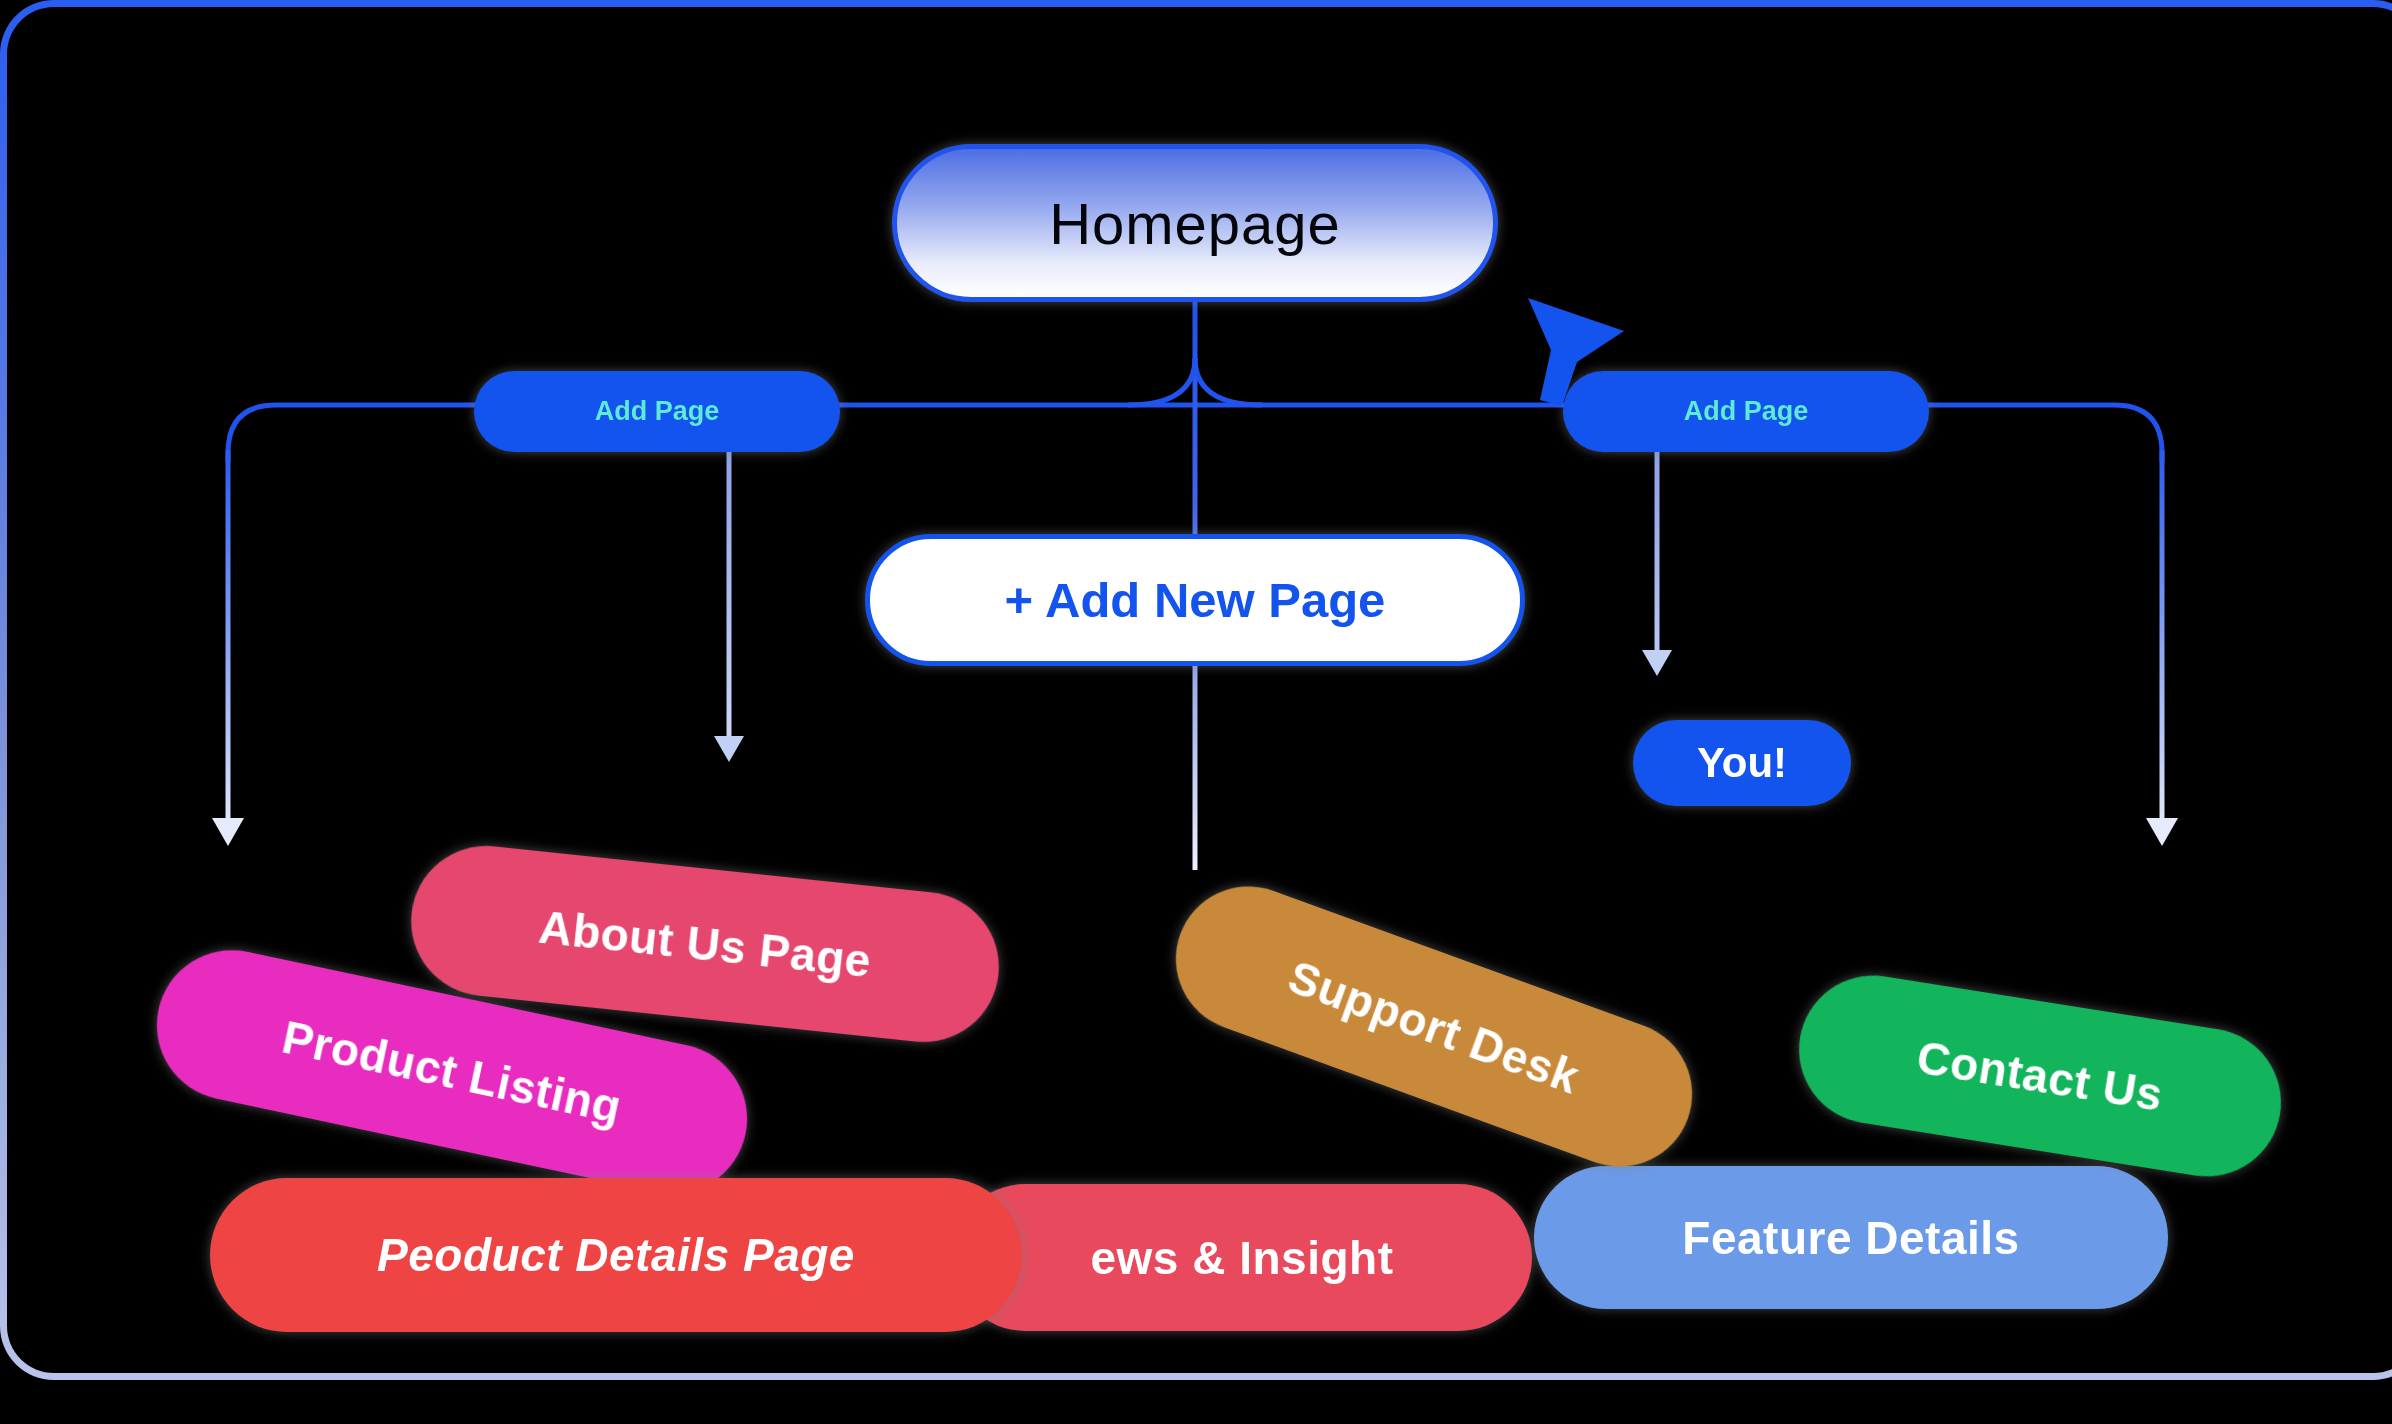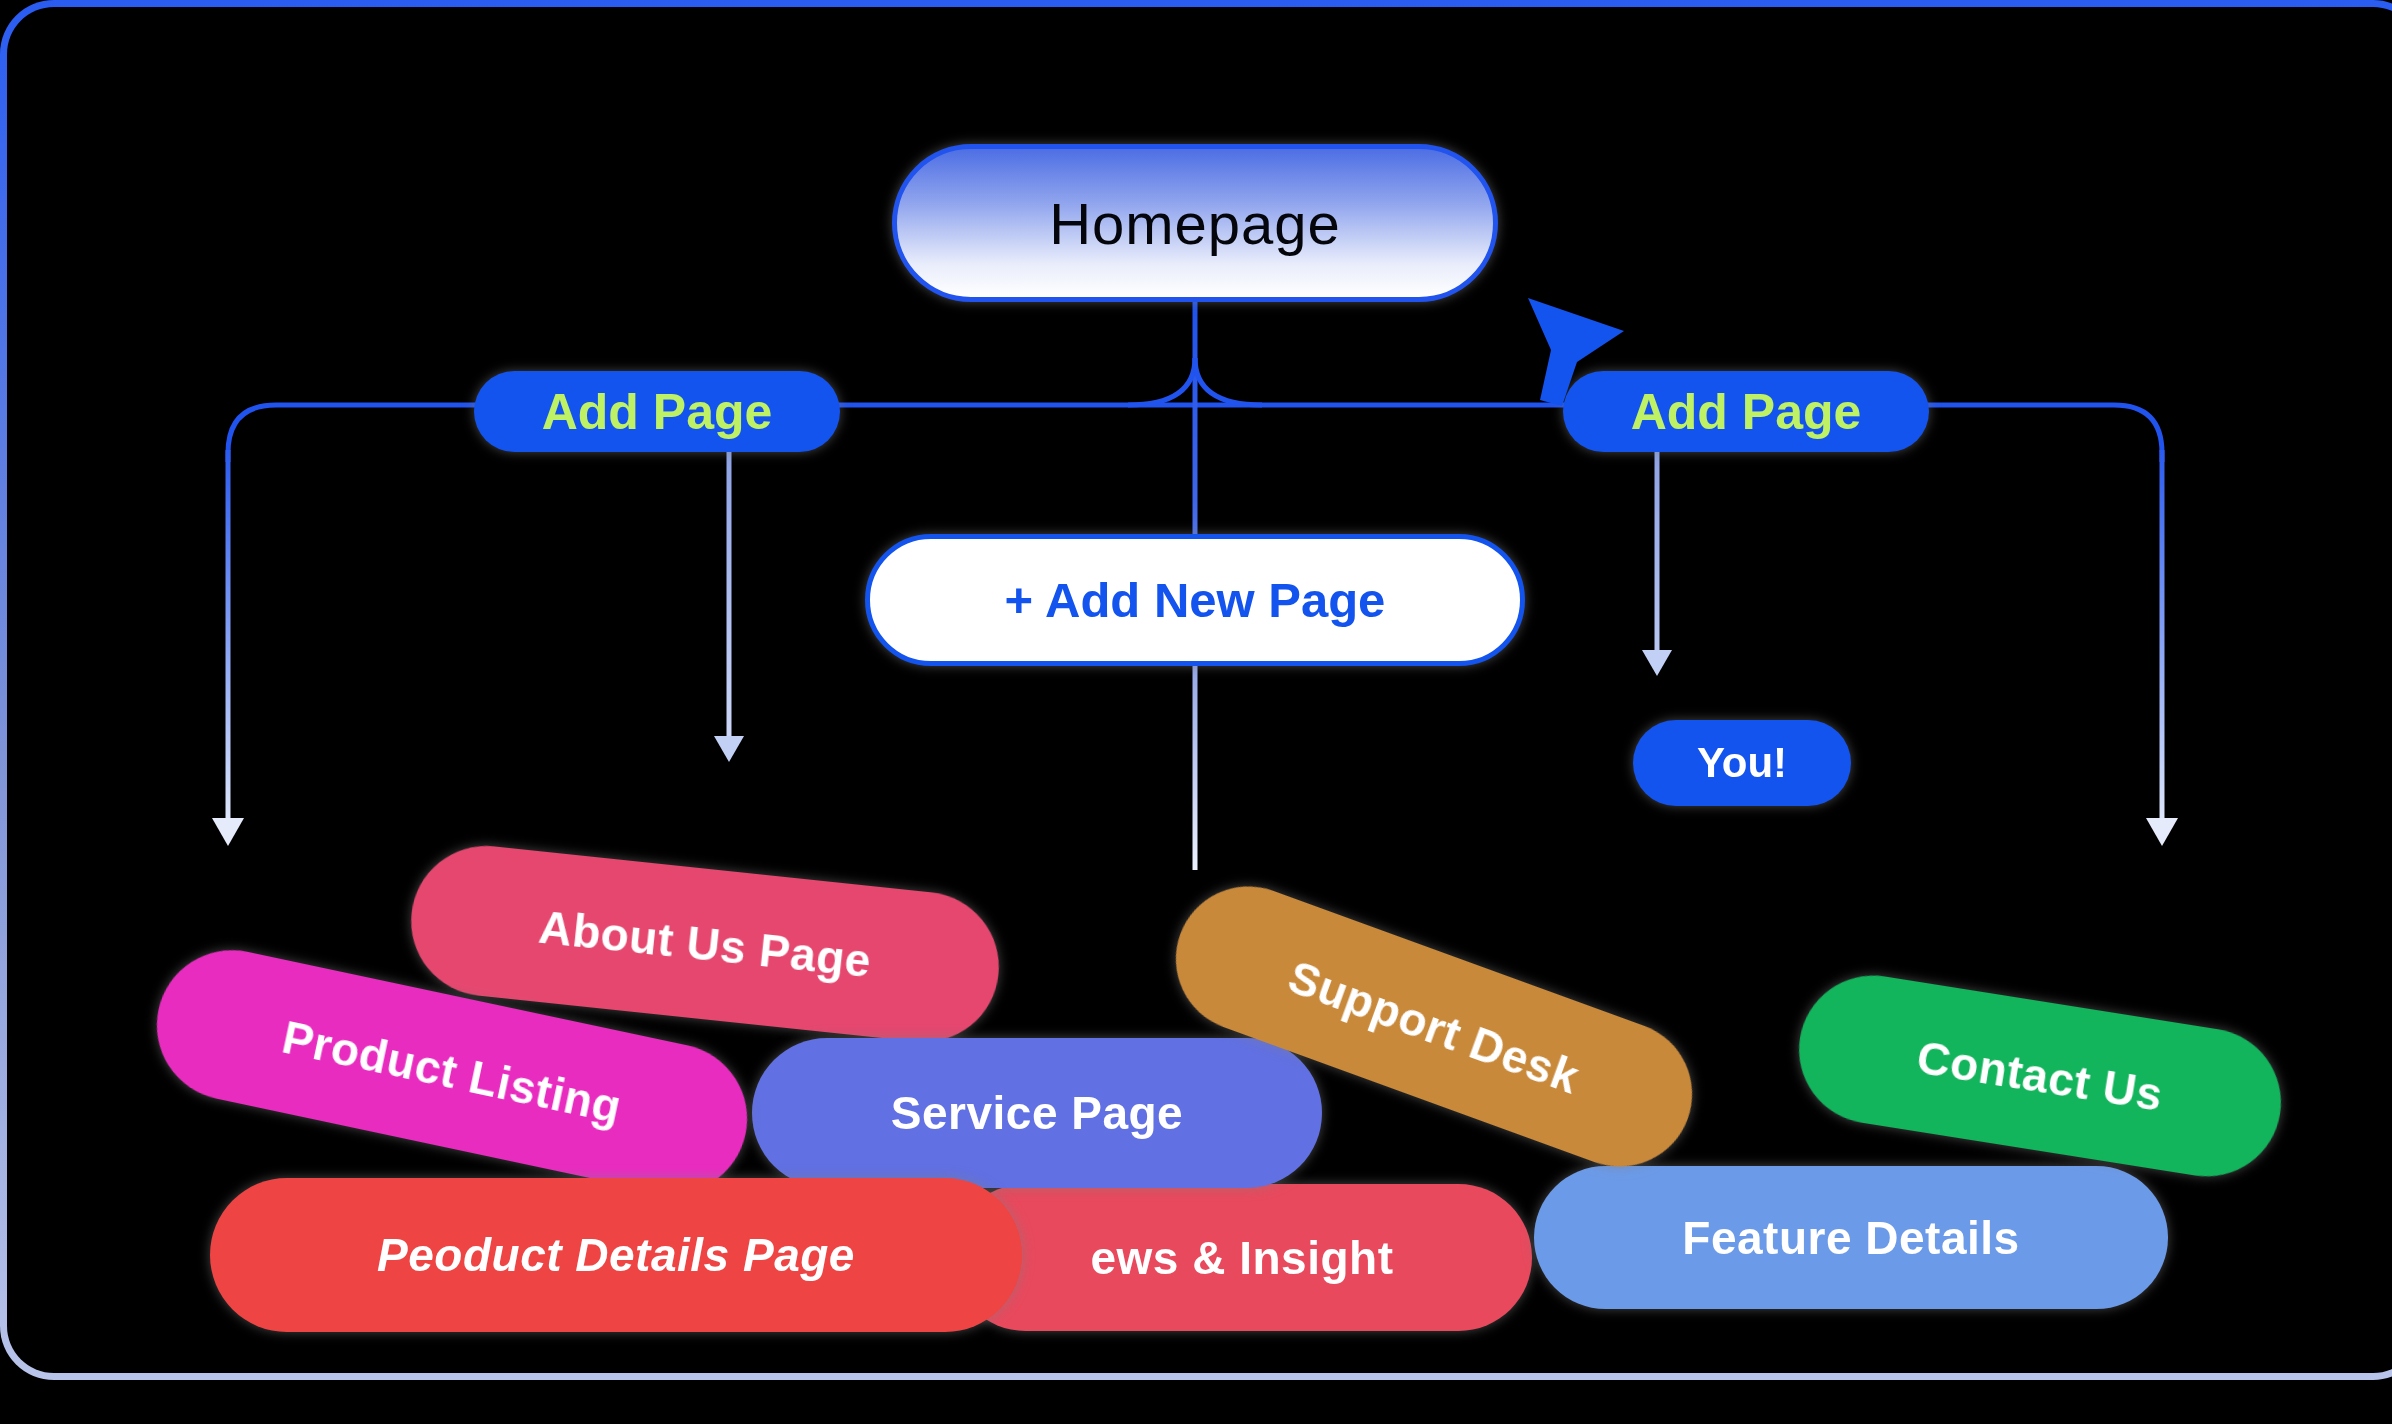--- a/index.html
+++ b/index.html
@@ -16,21 +16,21 @@
     position:absolute;display:flex;align-items:center;justify-content:center;
     box-sizing:border-box;white-space:nowrap;
     filter:drop-shadow(0 0 6px rgba(125,125,125,.55));
   }
   #homepage{
     left:892px;top:144px;width:606px;height:158px;border-radius:80px;
     border:5px solid #2153ee;z-index:7;
     background:linear-gradient(180deg,#4e6fe4 0%,#93a7ee 38%,#e9edfb 78%,#ffffff 100%);
     color:#05060c;font-size:58px;font-weight:500;letter-spacing:1px;
   }
-  .btn{color:#bef264;font-size:50px;font-weight:700;border-radius:41px;z-index:7;}
+  .btn{color:#5eead4;font-size:27px;font-weight:700;border-radius:41px;z-index:7;}
   #add-page-left{left:474px;top:371px;width:366px;height:81px;}
   #add-page-right{left:1563px;top:371px;width:366px;height:81px;}
   #add-new-page{
     left:865px;top:534px;width:660px;height:132px;border-radius:66px;
     background:#fff;border:5px solid #1353ee;color:#1353ee;
     font-size:49px;font-weight:700;z-index:7;
   }
   #you{left:1633px;top:706px;width:218px;height:86px;border-radius:43px;
     color:#fff;font-size:42px;font-weight:600;z-index:7;}
   .pill{color:#fff;font-size:46px;font-weight:600;letter-spacing:.5px;border-radius:78px;}
@@ -95,21 +95,20 @@
   <div class="node btn" id="add-page-left" style="background: rgb(19, 83, 238);">Add Page</div>
 
   <div class="node btn" id="add-page-right" style="background: rgb(19, 83, 238);">Add Page</div>
 
   <div class="node" id="add-new-page">+ Add New Page</div>
 
   <div class="node" id="you" style="background: rgb(19, 83, 238); margin-top: 14px;">You!</div>
 
   <div class="pill" id="about-us" style="background: rgb(229, 71, 111);">About Us Page</div>
   <div class="pill" id="product-listing" style="background: rgb(233, 44, 192);">Product Listing</div>
-  <div class="pill" id="service-page" style="background: rgb(97, 112, 226);">Service Page</div>
   <div class="pill" id="support-desk" style="background: rgb(201, 137, 59);">Support Desk</div>
   <div class="pill" id="contact-us" style="background: rgb(18, 180, 92);">Contact Us</div>
   <div class="pill" id="product-details" style="background: #ef4444; font-style: italic;">Peoduct Details Page</div>
   <div class="pill" id="news-insight" style="background: rgb(232, 73, 93);">ews &amp; Insight</div>
   <div class="pill" id="feature-details" style="background: rgb(107, 154, 232);">Feature Details</div>
 
   <svg id="cursor" width="2392" height="1424" viewBox="0 0 2392 1424">
     <path d="M 1528 298 L 1624 331 L 1577 362 L 1562 406 L 1540 400 L 1551 350 Z" fill="#1353ee"></path>
   </svg>
 </div>

